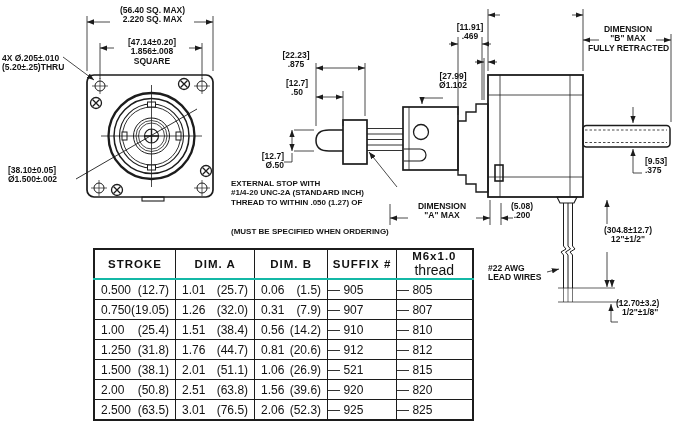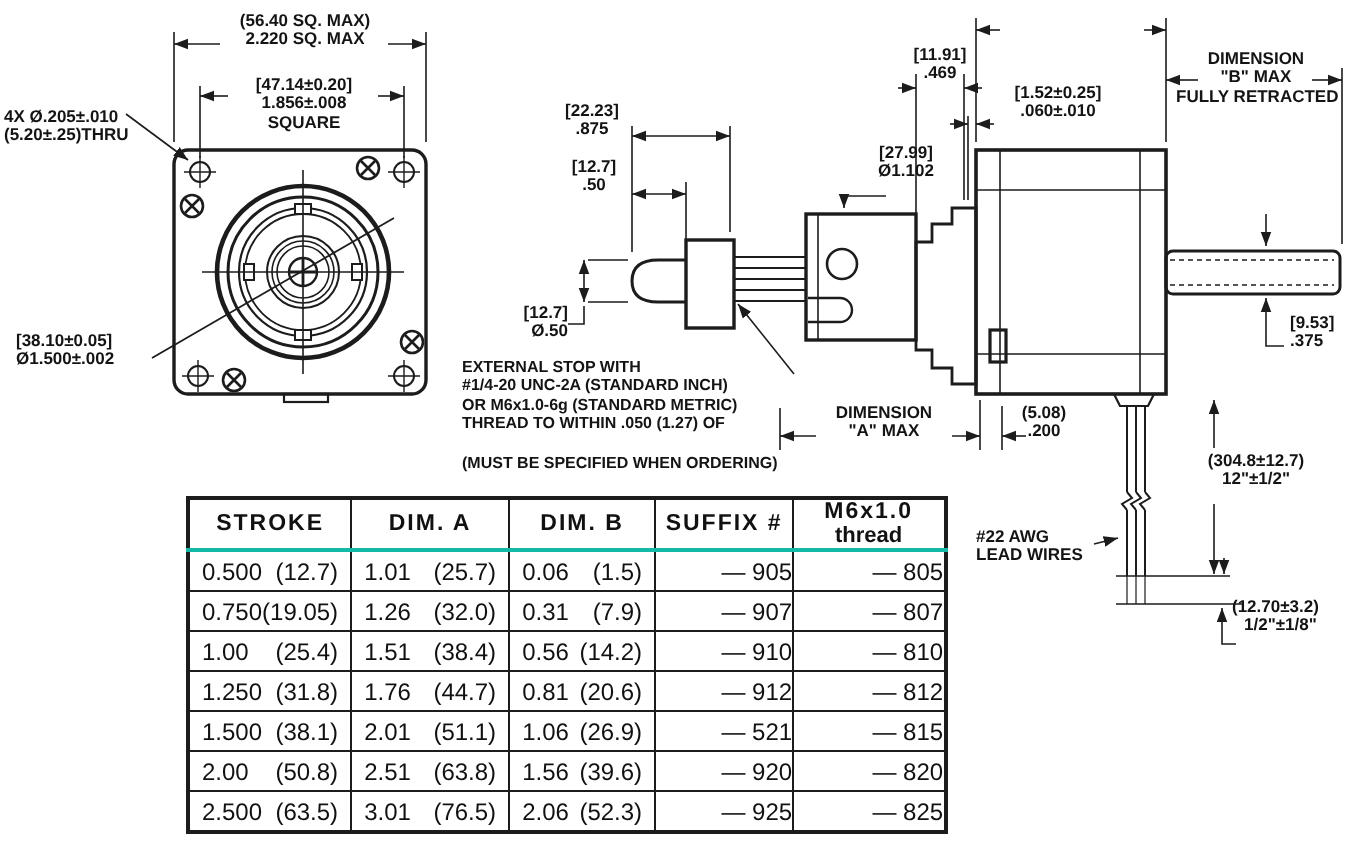--- a/index.html
+++ b/index.html
@@ -13,22 +13,22 @@
   .r{text-align:right;}
   .note{position:absolute;font:700 8px/9.3px "Liberation Sans",sans-serif;white-space:nowrap;}
   .spec{position:absolute;left:93px;top:248px;border-collapse:collapse;table-layout:fixed;
         background:#fff;}
   .spec td,.spec th{border:1px solid #1c1c1c;height:19px;padding:0;overflow:hidden;
         font:12px "Liberation Sans",sans-serif;color:#111;}
   .spec th{font-weight:700;font-size:11.5px;letter-spacing:1px;}
   .spec{border:2px solid #1c1c1c;}
   .spec thead th{border-bottom:2px solid #14b8a6;}
   .pair{display:flex;justify-content:space-between;padding:0 6px;}
-  .cen{text-align:right;}
-  .m6sub{font-weight:700;font-size:11px;letter-spacing:0;}
+  .cen{text-align:left;}
+  .m6sub{font-weight:400;font-size:14px;letter-spacing:0;}
 </style>
 </head>
 <body>
 
 <div class="stage">
 
 <svg class="lines" width="685" height="421" viewBox="0 0 685 421">
   <defs>
     <marker id="a" viewBox="0 0 8 6" refX="8" refY="3" markerWidth="9" markerHeight="7" orient="auto-start-reverse">
           <path d="M0,0L8,3L0,6z" fill="#1c1c1c"></path>
@@ -191,34 +191,29 @@
   <span>[27.99]</span>
   <span>Ø1.102</span>
 </div>
 <div class="lbl c" style="left:408px;top:202px;width:68px;background:#fff">
   <span>DIMENSION</span>
   <span>"A" MAX</span>
 </div>
 <div class="note" style="left:231px;top:179px">
   <span style="display:block">EXTERNAL STOP WITH</span>
   <span style="display:block">#1/4-20 UNC-2A (STANDARD INCH)</span>
-  <span style="display:block">OR M6x1.0-6g (STANDARD METRIC)</span>
   <span style="display:block">THREAD TO WITHIN .050 (1.27) OF</span>
 </div>
 <div class="note" style="left:231px;top:227px">
   <span>(MUST BE SPECIFIED WHEN ORDERING)</span>
 </div>
 
 <div class="lbl c" style="left:448px;top:23px;width:44px">
   <span>[11.91]</span>
   <span>.469</span>
-</div>
-<div class="lbl c" style="left:496px;top:42px;width:66px">
-  <span>[1.52±0.25]</span>
-  <span>.060±.010</span>
 </div>
 <div class="lbl c" style="left:588px;top:25px;width:80px">
   <span>DIMENSION</span>
   <span>"B" MAX</span>
   <span>FULLY RETRACTED</span>
 </div>
 <div class="lbl" style="left:645px;top:157px">
   <span>[9.53]</span>
   <span>.375</span>
 </div>

